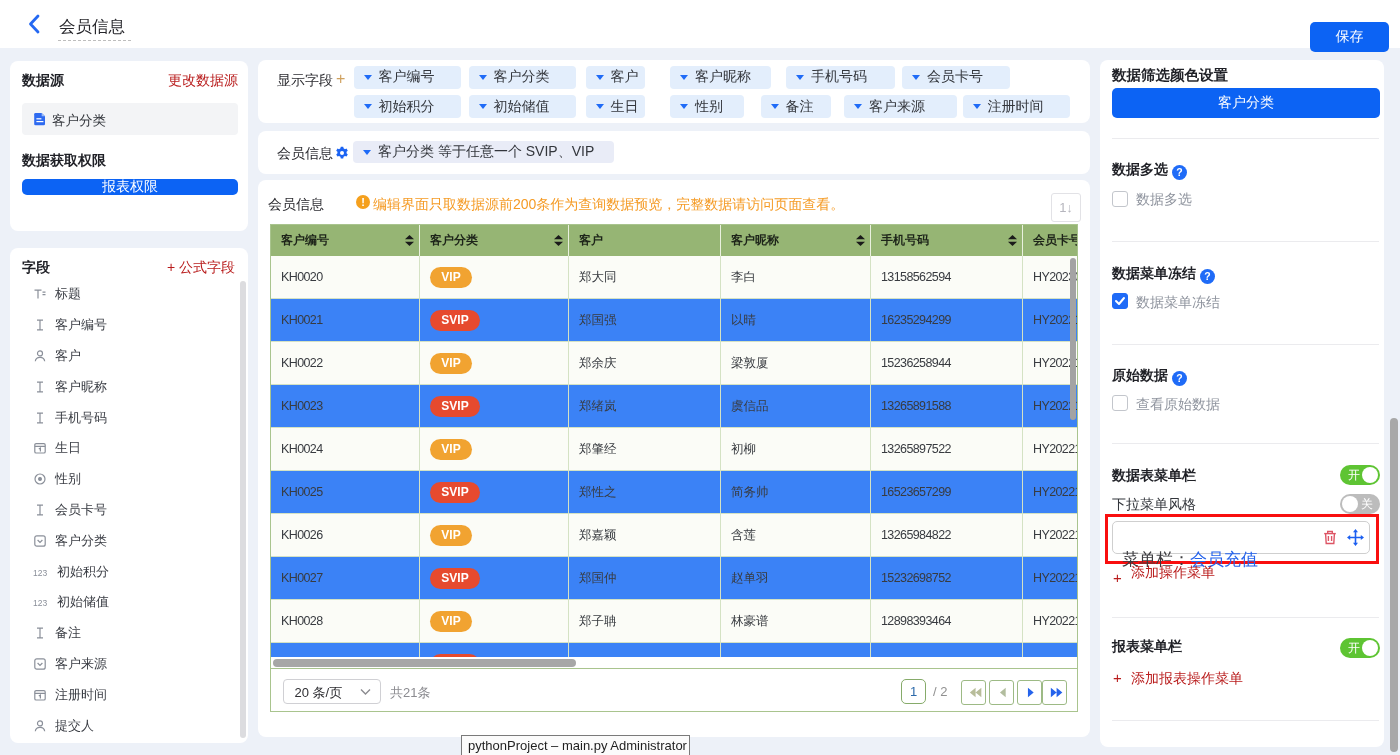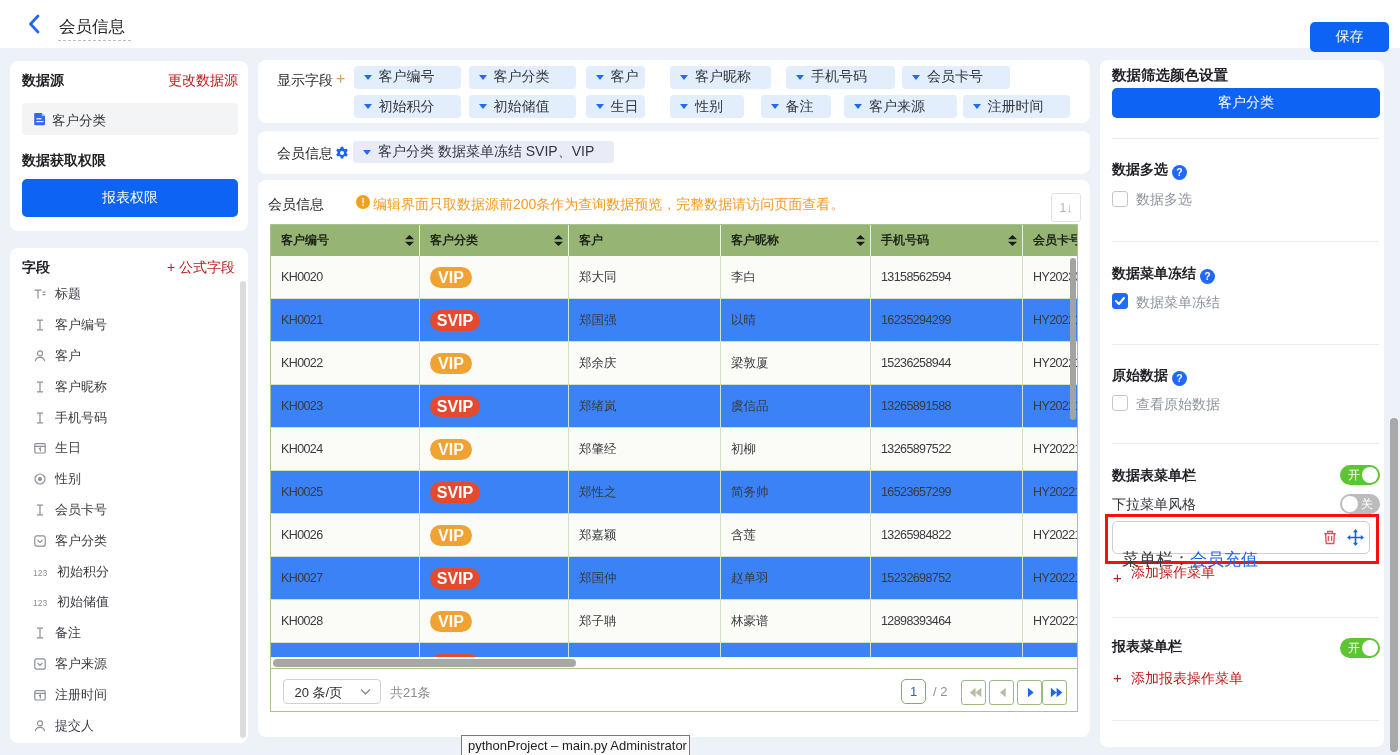--- a/index.html
+++ b/index.html
@@ -19,21 +19,21 @@
 .toggle .knob{position:absolute;top:2px;width:16px;height:16px;border-radius:50%;background:#fff}
 .toggle.on{background:#5ec433}
 .toggle.off{background:#bcbcbc}
 .fieldrow{position:absolute;left:33px;display:flex;align-items:center;font-size:13px;color:#3a3d44}
 .fieldrow svg{margin-right:8px}
 .flink{position:absolute;font-size:14px;color:#b91c1c}
 table{border-collapse:separate;border-spacing:0;table-layout:fixed}
 th{background:#96b574;font-size:12px;font-weight:700;color:#1d2419;text-align:left;padding:0 0 0 10px;height:31px;border-right:1px solid #eaf1df;position:relative}
 td{font-size:12.5px;color:#383b40;padding:0 0 0 10px;height:43px;border-right:1px solid #d4e2c4;border-bottom:1px solid #d4e2c4;background:#fbfcf7}
 tr.even td{background:#3b82f6}
-.pill{display:inline-block;color:#fff;font-weight:700;font-size:16px;text-align:center;border-radius:10.5px;line-height:21px;height:21px}
+.pill{display:inline-block;color:#fff;font-weight:700;font-size:12px;text-align:center;border-radius:10.5px;line-height:21px;height:21px}
 .pill.vip{width:42px;background:#f1a331}
 .pill.svip{width:50px;background:#e64a2e}
 .sortarr{position:absolute;right:5px;top:10px}
 .num{letter-spacing:-0.6px}
 </style></head>
 <body>
 
 <div class="abs" style="left:0;top:0;width:1400px;height:48px;background:#fff"></div>
 <svg class="abs" style="left:28px;top:14px" width="12" height="20" viewBox="0 0 12 20">
     <polyline points="10,2 2.5,10 10,18" fill="none" stroke="#2468f2" stroke-width="2.8" stroke-linecap="round" stroke-linejoin="round"></polyline>
@@ -47,21 +47,21 @@
 <div class="flink" style="left:168px;top:72px">更改数据源</div>
 <div class="abs" style="left:22px;top:103px;width:216px;height:32px;background:#f3f4f6;border-radius:4px"></div>
 <svg class="abs" style="left:33px;top:112px" width="14" height="14" viewBox="0 0 14 14">
     <path d="M2.5 1h6.2L12 4.3V12a1.3 1.3 0 0 1-1.3 1.3H2.5A1.3 1.3 0 0 1 1.2 12V2.3A1.3 1.3 0 0 1 2.5 1z" fill="#2e6af0"></path>
     <path d="M8.7 1 12 4.3H8.7z" fill="#9cbcf7"></path>
     <rect x="3.4" y="6.2" width="5" height="1.2" fill="#fff"></rect>
     <rect x="3.4" y="9" width="7" height="1.2" fill="#fff"></rect>
   </svg>
 <div class="abs" style="left:52px;top:112px;font-size:13.5px;color:#33363c">客户分类</div>
 <div class="sec-title" style="left:22px;top:152px">数据获取权限</div>
-<div class="blue-btn" style="left:22px;top:179px;width:216px;height:38px">报表权限</div>
+<div class="blue-btn" style="left:22px;top:179px;width:216px;height:16px">报表权限</div>
 
 <div class="card" style="left:10px;top:248px;width:238px;height:495px"></div>
 <div class="sec-title" style="left:22px;top:259px">字段</div>
 <div class="flink" style="left:167px;top:259px">+ 公式字段</div>
 <div class="abs" style="left:240px;top:281px;width:6px;height:457px;background:#dcdcdf;border-radius:3px"></div>
 <div class="fieldrow" style="top:284px;height:20px">
     <svg width="14" height="14" viewBox="0 0 14 14">
       <g stroke="#8a8f99" stroke-width="1.2" fill="none">
         <path d="M1.5 3.2h7M5 3.2v8.3"></path>
         <path d="M9.5 5.2h3M9.5 7.6h3"></path>
@@ -242,21 +242,21 @@
   </div>
 
 <div class="card" style="left:258px;top:131px;width:832px;height:43px"></div>
 <div class="abs" style="left:277px;top:145px;font-size:14px;color:#2b2b30">会员信息</div>
 <svg class="abs" style="left:335px;top:146px" width="14" height="14" viewBox="0 0 16 16">
     <path fill="#1b63f3" d="M6.6.8h2.8l.4 1.9 1.6.9 1.8-.7 1.4 2.4-1.4 1.3v1.8l1.4 1.3-1.4 2.4-1.8-.7-1.6.9-.4 1.9H6.6l-.4-1.9-1.6-.9-1.8.7L1.4 9.7l1.4-1.3V6.6L1.4 5.3 2.8 2.9l1.8.7 1.6-.9z"></path>
     <circle cx="8" cy="8" r="2.3" fill="#fff"></circle>
   </svg>
 <div class="tag" style="left:353px;top:141px;width:261px;height:22px;background:#e9ecf7">
   <span class="tri"></span>
-    <span>客户分类 数据菜单冻结 SVIP、VIP</span>
+    <span>客户分类 等于任意一个 SVIP、VIP</span>
 </div>
 
 <div class="card" style="left:258px;top:180px;width:832px;height:557px"></div>
 <div class="abs" style="left:268px;top:196px;font-size:14px;color:#2b2b30">会员信息</div>
 <div class="abs" style="left:356px;top:195px;width:14px;height:14px;border-radius:50%;background:#f5a01d;color:#fff;font-size:11px;font-weight:700;text-align:center;line-height:14px">!</div>
 <div class="abs" style="left:373px;top:196px;font-size:14px;color:#f59b25">编辑界面只取数据源前200条作为查询数据预览，完整数据请访问页面查看。</div>
 <div class="abs" style="left:1051px;top:193px;width:30px;height:29px;border:1px solid #e2e2e6;border-radius:3px;color:#b5b5bd;font-size:13px;text-align:center;line-height:27px">1↓</div>
 
 <div class="abs" style="left:270px;top:224px;width:808px;height:488px;border:1px solid #a9c48e;overflow:hidden;background:#fff" id="tblwrap">
 <div class="abs" style="left:0;top:0;width:806px;height:432px;overflow:hidden">

